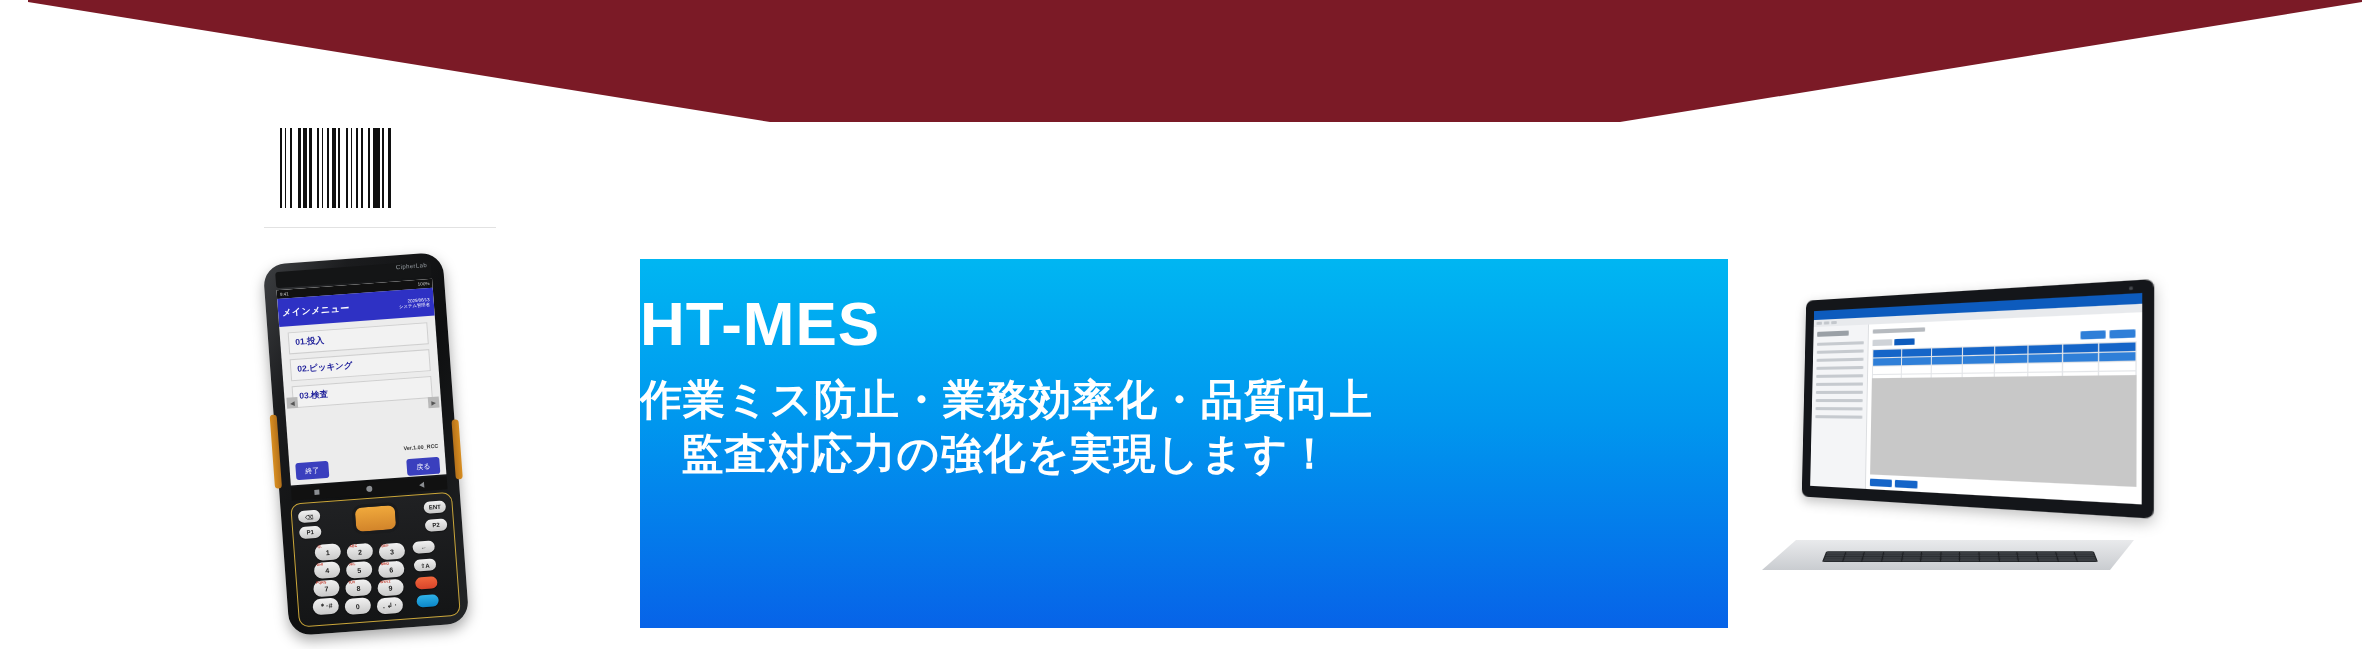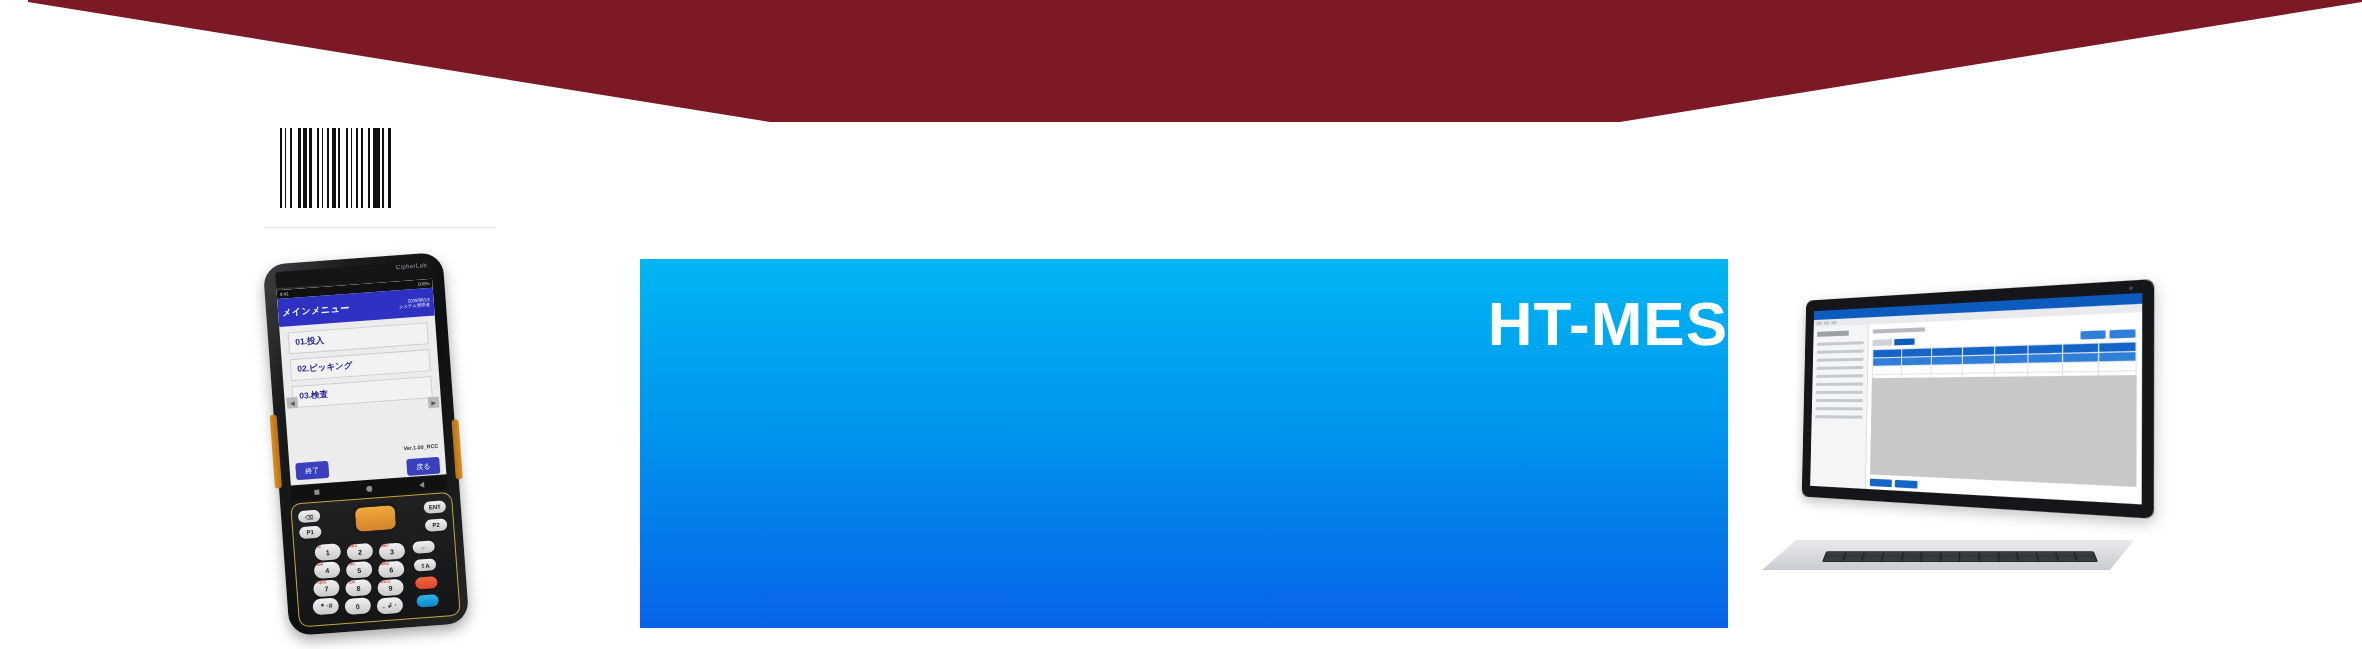--- a/index.html
+++ b/index.html
@@ -70,21 +70,21 @@
   .key.sm{width:22px;height:12px;border-radius:6px;font-size:6px;}
   .scan{position:absolute;left:60px;top:5px;width:40px;height:24px;border-radius:10px;
         background:linear-gradient(180deg,#f0a93c,#d2842a);border:3px solid #1a1b1d;}
   .key.red{background:linear-gradient(180deg,#f2673c,#d8442a);}
   .key.blue{background:linear-gradient(180deg,#2fb3e8,#0b86c8);}
   .ksup{position:absolute;left:3px;top:1px;font-size:3.6px;color:#c0392b;line-height:1;}
 
   
   .banner{position:absolute;left:640px;top:259px;width:1088px;height:369px;
           background:linear-gradient(180deg,#00b6f2 0%,#0096ee 45%,#0763e8 100%);
-          display:flex;flex-direction:column;align-items:flex-end;}
+          display:flex;flex-direction:column;align-items:flex-start;}
   .banner h1{margin:0;padding-top:34px;color:#fff;font-size:62px;font-weight:700;
              letter-spacing:1px;line-height:1;}
   .banner .line{color:#fff;font-size:42px;font-weight:700;line-height:1.28;
                 letter-spacing:1px;white-space:nowrap;}
   .banner .lines{margin-top:18px;text-align:center;}
 
   
   .laptop{position:absolute;left:1762px;top:300px;width:372px;height:270px;}
   .lid{position:absolute;left:42px;top:0;width:318px;height:196px;
        background:#14161a;border-radius:7px;
@@ -260,20 +260,22 @@
     <div class="key num" style="left:14px;top:96px;">＊·#</div>
     <div class="key num" style="left:46px;top:98px;">0</div>
     <div class="key num" style="left:78px;top:100px;">. ↲ ·</div>
     <div class="key sm blue" style="left:118px;top:100px;"></div>
   </div>
 </div>
 
 <div class="banner">
   <h1>HT-MES</h1>
   <div class="lines">
+    <div class="line">作業ミス防止・業務効率化・品質向上</div>
+    <div class="line">監査対応力の強化を実現します！</div>
   </div>
 </div>
 
 <div class="laptop">
   <div class="lid">
     <div class="cam"></div>
     <div class="scr">
       <div class="scr-top"></div>
       <div class="scr-tabbar">
         <i></i>

